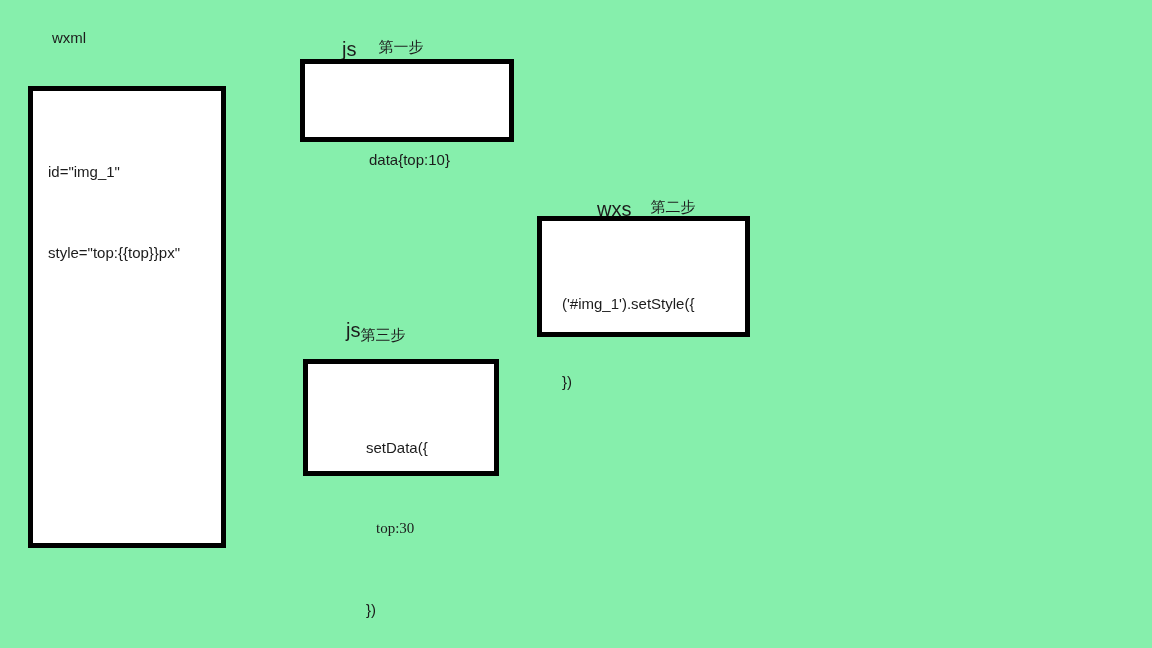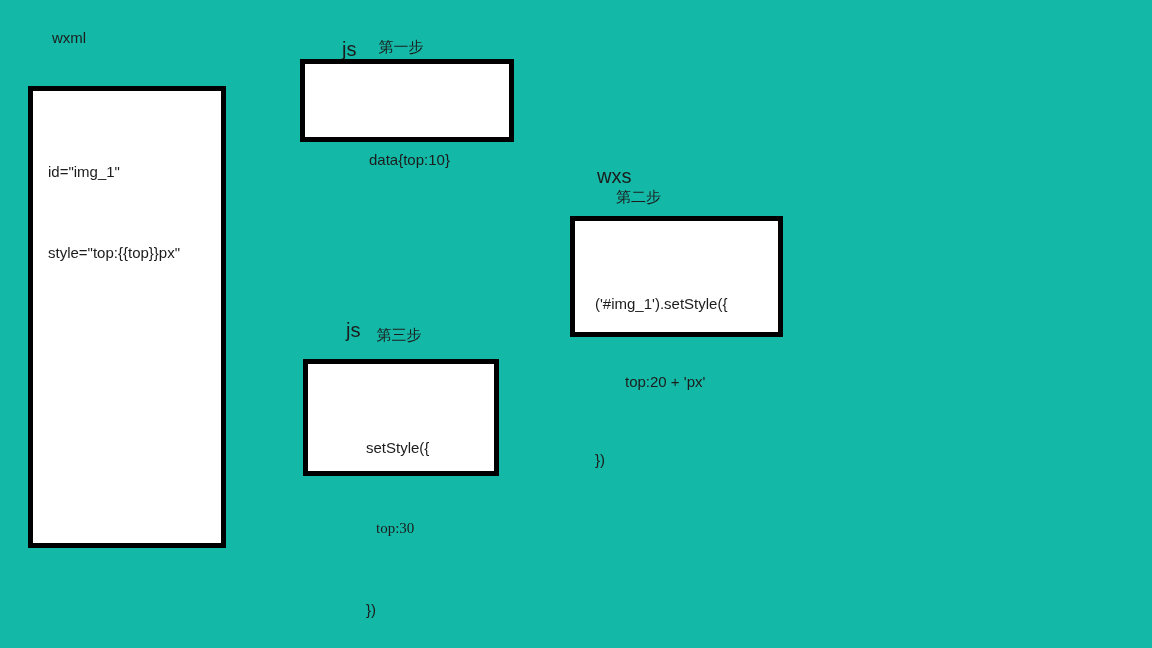--- a/index.html
+++ b/index.html
@@ -4,21 +4,21 @@
 <style>
   html, body {
     margin: 0;
     padding: 0;
     background: #ffffff;
   }
   .canvas {
     position: relative;
     width: 1152px;
     height: 648px;
-    background: #14b8a6;
+    background: #86efac;
     font-family: "Liberation Sans", "DejaVu Sans", sans-serif;
     color: #1c1c1c;
     overflow: hidden;
   }
   .floating-label {
     position: absolute;
     font-size: 15px;
     white-space: nowrap;
     color: #1c1c1c;
   }
@@ -47,28 +47,28 @@
   }
   
   .box-wxml { left: 28px; top: 86px; width: 198px; height: 462px; }
   .box-wxml .code { left: 15px; top: 13px; }
   
   .label-step1 { left: 342px; top: 38px; }
   .label-step1 .step { margin-left: 22px; }
   .box-step1 { left: 300px; top: 59px; width: 214px; height: 83px; }
   .box-step1 .code { left: 64px; top: 28px; }
   
-  .label-step2 { left: 597px; top: 165px; flex-direction: column; }
+  .label-step2 { left: 597px; top: 198px; }
   .label-step2 .step { margin-left: 19px; }
-  .box-step2 { left: 570px; top: 216px; width: 213px; height: 121px; }
+  .box-step2 { left: 537px; top: 216px; width: 213px; height: 121px; }
   .box-step2 .code { left: 20px; top: 18px; line-height: 26px; }
   .box-step2 .code .indent { padding-left: 30px; }
   
   .label-step3 { left: 346px; top: 319px; }
-  .label-step3 .step { margin-left: 16px; margin-top: 7px; text-align: right; }
+  .label-step3 .step { margin-top: 7px; text-align: right; }
   .box-step3 { left: 303px; top: 359px; width: 196px; height: 117px; }
   .box-step3 .code { left: 58px; top: 16px; }
   .box-step3 .code .indent { padding-left: 10px; font-family: Liberation Serif, serif; }
   
   .label-wxml { left: 52px; top: 29px; }
 </style>
 </head>
 <body>
 
 <div class="canvas">
@@ -94,31 +94,30 @@
   </div>
 
   <div class="label-row label-step2">
     <span class="lang">wxs</span>
     <span class="step">第二步</span>
   </div>
 
   <div class="box box-step2">
     <div class="code">
       <div>('#img_1').setStyle({</div>
-      <div class="indent">top:20 + 'px'</div>
       <div>})</div>
     </div>
   </div>
 
   <div class="label-row label-step3">
     <span class="lang">js</span>
     <span class="step">第三步</span>
   </div>
 
   <div class="box box-step3">
     <div class="code">
-      <div>setStyle({</div>
+      <div>setData({</div>
       <div class="indent">top:30</div>
       <div>})</div>
     </div>
   </div>
 
 </div>
 
 </body></html>

